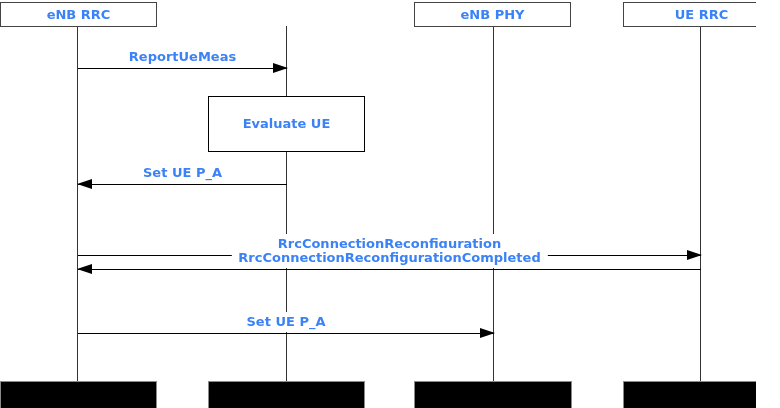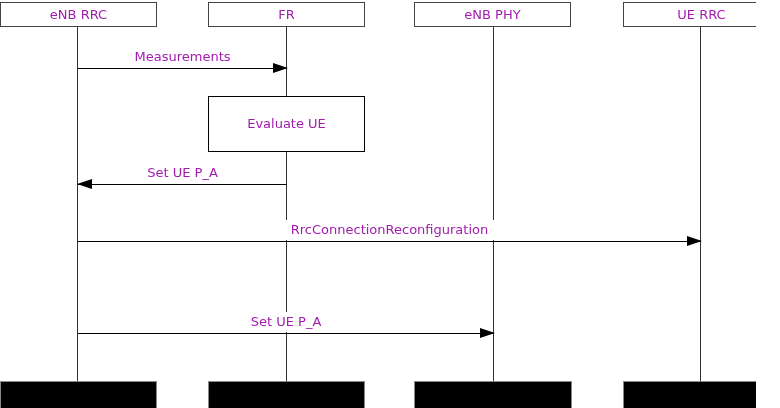--- a/index.html
+++ b/index.html
@@ -1,18 +1,18 @@
 <!DOCTYPE html>
 <html><head>
 <meta charset="utf-8">
 <style>
   html,body{margin:0;padding:0;background:#ffffff;}
   .canvas{
     position:relative;width:756px;height:408px;background:#ffffff;overflow:hidden;
-    font-family:"DejaVu Sans","Liberation Sans",sans-serif;color:#a21caf;
+    font-family:"DejaVu Sans","Liberation Sans",sans-serif;color:#3b82f6;font-weight:bold;
   }
   
   .actor{
     position:absolute;top:2px;height:25px;box-sizing:border-box;
     border:1.5px solid #444;background:#fff;z-index:3;
     display:flex;align-items:center;justify-content:center;
     font-size:13px;
   }
   .a-0{left:0;width:157px}
   .a-1{left:208px;width:157px}
@@ -34,21 +34,21 @@
   .action{
     position:absolute;left:208px;top:96px;width:157px;height:56px;box-sizing:border-box;
     border:1.5px solid #000;background:#fff;z-index:3;
     display:flex;flex-direction:row;align-items:center;justify-content:center;
     font-size:13px;line-height:20px;text-align:center;
   }
   
   .msg{position:absolute;height:24px;z-index:2;}
   .m-0{left:78px;top:45px;width:209px}
   .m-1{left:78px;top:161px;width:209px}
-  .m-2{left:78px;top:218px;width:623px}
+  .m-2{left:78px;top:232px;width:623px}
   .m-3{left:78px;top:246px;width:623px}
   .m-4{left:78px;top:310px;width:416px}
   .msg .line{position:absolute;left:0;right:0;bottom:0;height:1.5px;background:#000;}
   .msg .lbl{
     position:absolute;left:50%;bottom:2.5px;transform:translateX(-50%);
     background:#fff;padding:2px 7px 3px;font-size:13px;line-height:15px;white-space:nowrap;
   }
   .arrow{position:absolute;width:0;height:0;bottom:-4px;
     border-top:5px solid transparent;border-bottom:5px solid transparent;}
   .arrow-right{right:-1px;border-left:15px solid #000;}
@@ -60,52 +60,54 @@
 <div class="canvas">
 
   <div class="lifeline ll-0"></div>
   <div class="lifeline ll-1"></div>
   <div class="lifeline ll-2"></div>
   <div class="lifeline ll-3"></div>
 
   <div class="actor a-0">
     <span>eNB RRC</span>
   </div>
-  <div class="actor a-1">
-    <span>FR</span>
-  </div>
   <div class="actor a-3">
     <span>UE RRC</span>
   </div>
   <div class="actor a-2">
     <span>eNB PHY</span>
   </div>
 
   <div class="msg m-0">
-    <span class="lbl">Measurements</span>
+    <span class="lbl">ReportUeMeas</span>
     <div class="line"></div>
     <div class="arrow arrow-right"></div>
   </div>
 
   <div class="action">
     <div>Evaluate UE</div>
   </div>
 
   <div class="msg m-1">
     <span class="lbl">Set UE P_A</span>
     <div class="line"></div>
     <div class="arrow arrow-left"></div>
   </div>
 
   <div class="msg m-2">
     <span class="lbl">RrcConnectionReconfiguration</span>
     <div class="line"></div>
     <div class="arrow arrow-right"></div>
   </div>
 
+  <div class="msg m-3">
+    <span class="lbl">RrcConnectionReconfigurationCompleted</span>
+    <div class="line"></div>
+    <div class="arrow arrow-left"></div>
+  </div>
 
   <div class="msg m-4">
     <span class="lbl">Set UE P_A</span>
     <div class="line"></div>
     <div class="arrow arrow-right"></div>
   </div>
 
   <div class="bar b-0"></div>
   <div class="bar b-1"></div>
   <div class="bar b-2"></div>

